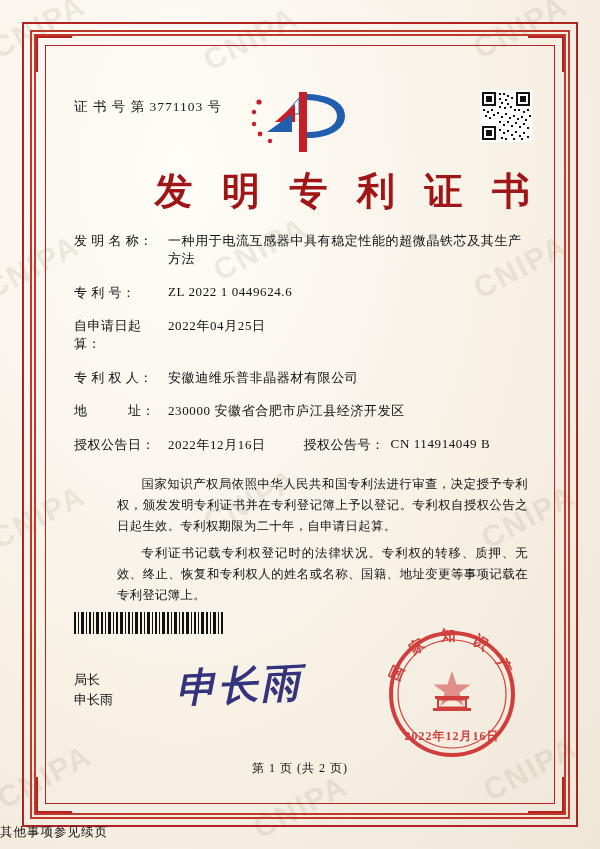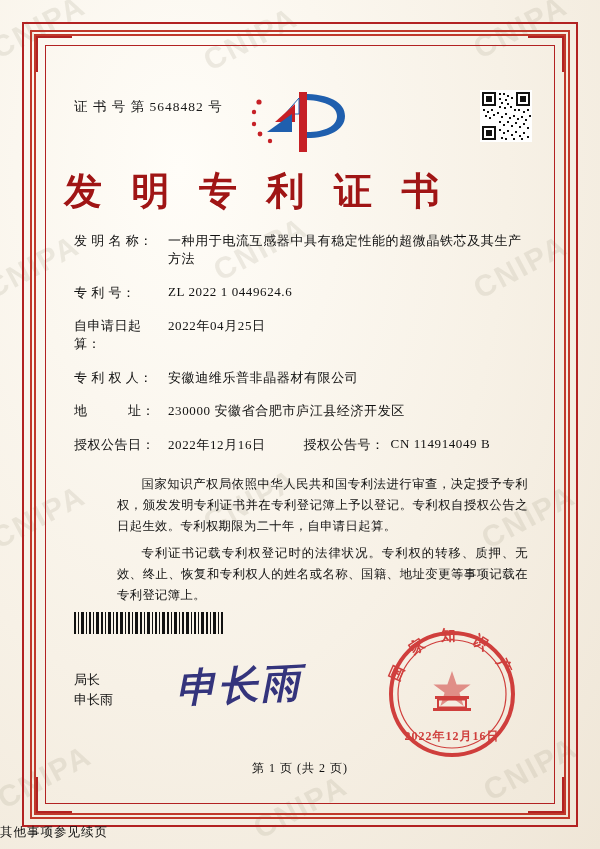--- a/index.html
+++ b/index.html
@@ -71,22 +71,22 @@
     background:#fff;
   }
   .qr svg{display:block;}
 
   .logo{
     position:absolute;left:50%;top:28px;transform:translateX(-50%);
     width:110px;height:70px;
   }
 
   .title{
-    position:absolute;left:4px;right:0;top:106px;
-    text-align:left;
+    position:absolute;left:11px;right:0;top:106px;
+    text-align:right;
     font-size:38px;letter-spacing:10px;
     color:#a01515;
     font-weight:700;
     font-family:"Liberation Serif","DejaVu Serif",serif;
     text-shadow:0 1px 0 rgba(255,255,255,.6);
   }
 
   .fields{position:absolute;left:14px;right:10px;top:172px;}
   .row{display:flex;align-items:flex-start;margin-bottom:15.5px;font-size:13px;color:#111;}
   .lbl{width:94px;flex:0 0 94px;letter-spacing:0.5px;}
@@ -152,21 +152,21 @@
   <div class="border-outer"></div>
   <div class="border-mid"></div>
   <div class="border-inner"></div>
   <div class="corner tl"></div>
   <div class="corner tr"></div>
   <div class="corner bl"></div>
   <div class="corner br"></div>
 
   <div class="content">
 
-    <div class="cert-no">证 书 号 第 5648482 号</div>
+    <div class="cert-no">证 书 号 第 3771103 号</div>
 
     <div class="qr">
       <svg width="52" height="52" viewBox="0 0 52 52">
         <rect width="52" height="52" fill="#ffffff"></rect>
         <g fill="#111">
           <rect x="2" y="2" width="14" height="14"></rect>
             <rect x="4" y="4" width="10" height="10" fill="#fff"></rect>
             <rect x="6" y="6" width="6" height="6"></rect>
           <rect x="36" y="2" width="14" height="14"></rect>
             <rect x="38" y="4" width="10" height="10" fill="#fff"></rect>

